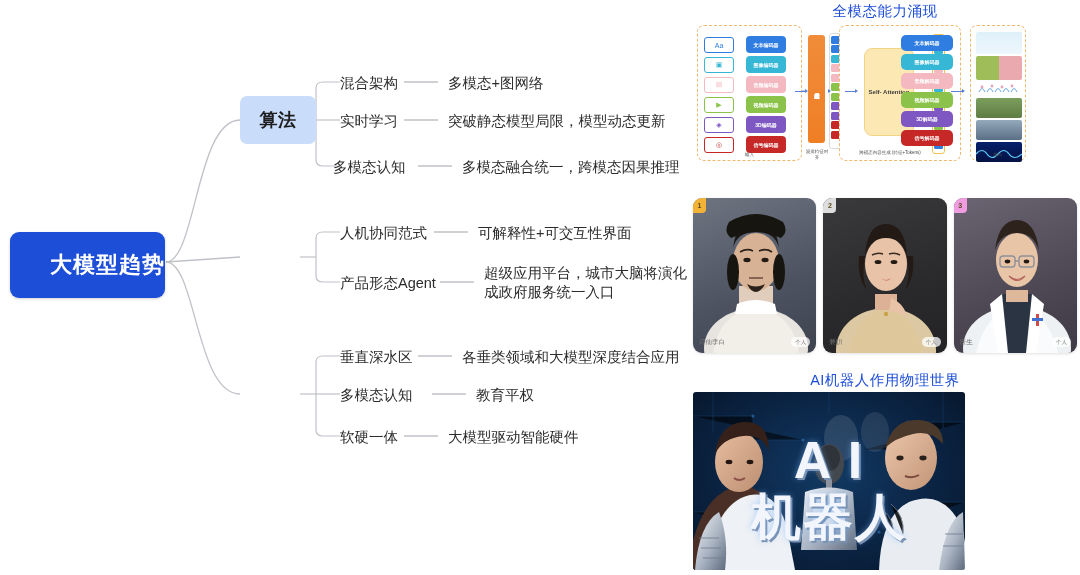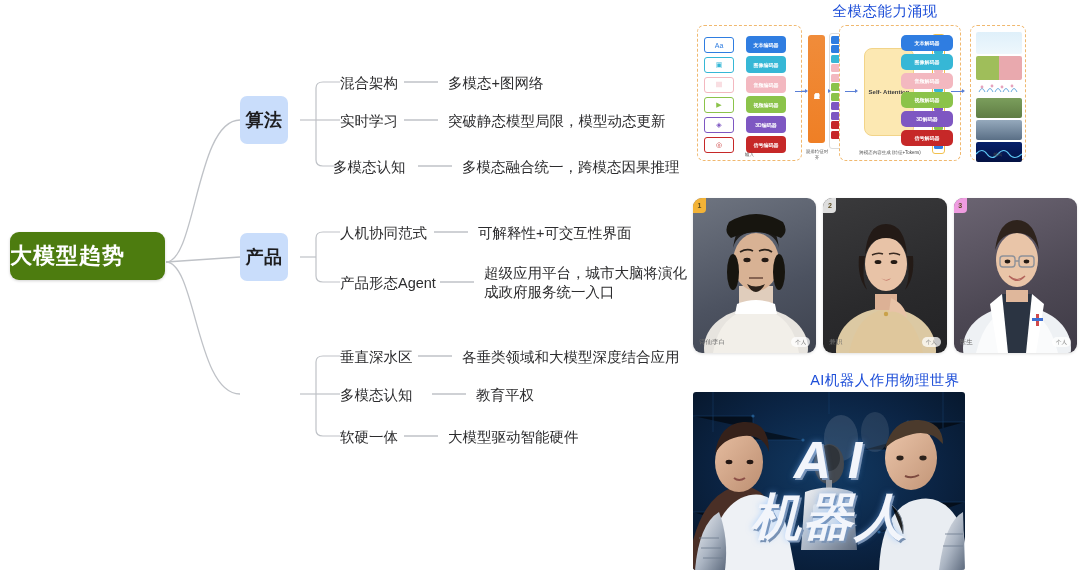--- a/index.html
+++ b/index.html
@@ -10,31 +10,31 @@
     overflow: hidden;
   }
   #root { position: relative; width: 1080px; height: 575px; }
 
   
   #mindmap { position: absolute; left: 0; top: 0; width: 690px; height: 575px; }
   #mm-svg { position: absolute; left: 0; top: 0; }
 
   .central-node {
     position: absolute; left: 10px; top: 232px;
-    width: 155px; height: 48px;
-    background: #4d7c0f; border-radius: 9px;
-    display: flex; align-items: center; justify-content: flex-start;
+    width: 155px; height: 66px;
+    background: #1d4ed8; border-radius: 9px;
+    display: flex; align-items: center; justify-content: flex-end;
     box-shadow: 0 1px 3px rgba(0,0,0,.18);
   }
   .central-node span {
     color: #ffffff; font-size: 22px; font-weight: bold; letter-spacing: 1px;
   }
 
   .branch-node {
-    position: absolute; width: 48px; height: 48px;
+    position: absolute; width: 76px; height: 48px;
     background: #c9ddfb; border-radius: 7px;
     display: flex; align-items: center; justify-content: center;
   }
   .branch-node span { color: #1d1d1f; font-size: 18px; font-weight: bold; letter-spacing: .5px; }
   #branch-0 { left: 240px; top: 96px; }
   #branch-1 { left: 240px; top: 233px; }
   #branch-2 { left: 240px; top: 370px; }
 
   .leaf-label {
     position: absolute; font-size: 14.5px; color: #2c2c2e;
@@ -145,21 +145,20 @@
   #rb-title { position: absolute; left: 0; top: 371px; width: 390px; }
   #rb-wrap {
     position: absolute; left: 3px; top: 392px; width: 272px; height: 178px;
     border-radius: 3px; overflow: hidden;
     background: radial-gradient(ellipse at 50% 45%, #123a63 0%, #0b2444 55%, #061528 100%);
   }
   .rb-title-text {
     position: absolute; left: 0; width: 100%; text-align: center;
     color: #f2f5fb; font-weight: bold; letter-spacing: 2px;
     text-shadow: 0 0 6px rgba(120,180,255,.55), 2px 2px 0 #7a8da8;
-    font-style: italic;
   }
 </style>
 </head>
 <body>
 
 <div id="root">
 
   <div id="mindmap">
 
     <svg id="mm-svg" width="690" height="575">
@@ -196,23 +195,20 @@
       <line x1="432" y1="394" x2="466" y2="394" stroke="#bfc2c7" stroke-width="1.5"></line>
       <line x1="404" y1="436" x2="438" y2="436" stroke="#bfc2c7" stroke-width="1.5"></line>
     </svg>
 
     <div class="central-node">
       <span>大模型趋势</span>
     </div>
 
     <div class="branch-node" id="branch-0">
       <span>算法</span>
-    </div>
-    <div class="branch-node" id="branch-1">
-      <span>产品</span>
     </div>
 
     <div class="leaf-label" style="left:340px; top:74px;">混合架构</div>
     <div class="leaf-desc" style="left:448px; top:74px;">多模态+图网络</div>
 
     <div class="leaf-label" style="left:340px; top:112px;">实时学习</div>
     <div class="leaf-desc" style="left:448px; top:112px;">突破静态模型局限，模型动态更新</div>
 
     <div class="leaf-label" style="left:333px; top:158px;">多模态认知</div>
     <div class="leaf-desc" style="left:462px; top:158px;">多模态融合统一，跨模态因果推理</div>

